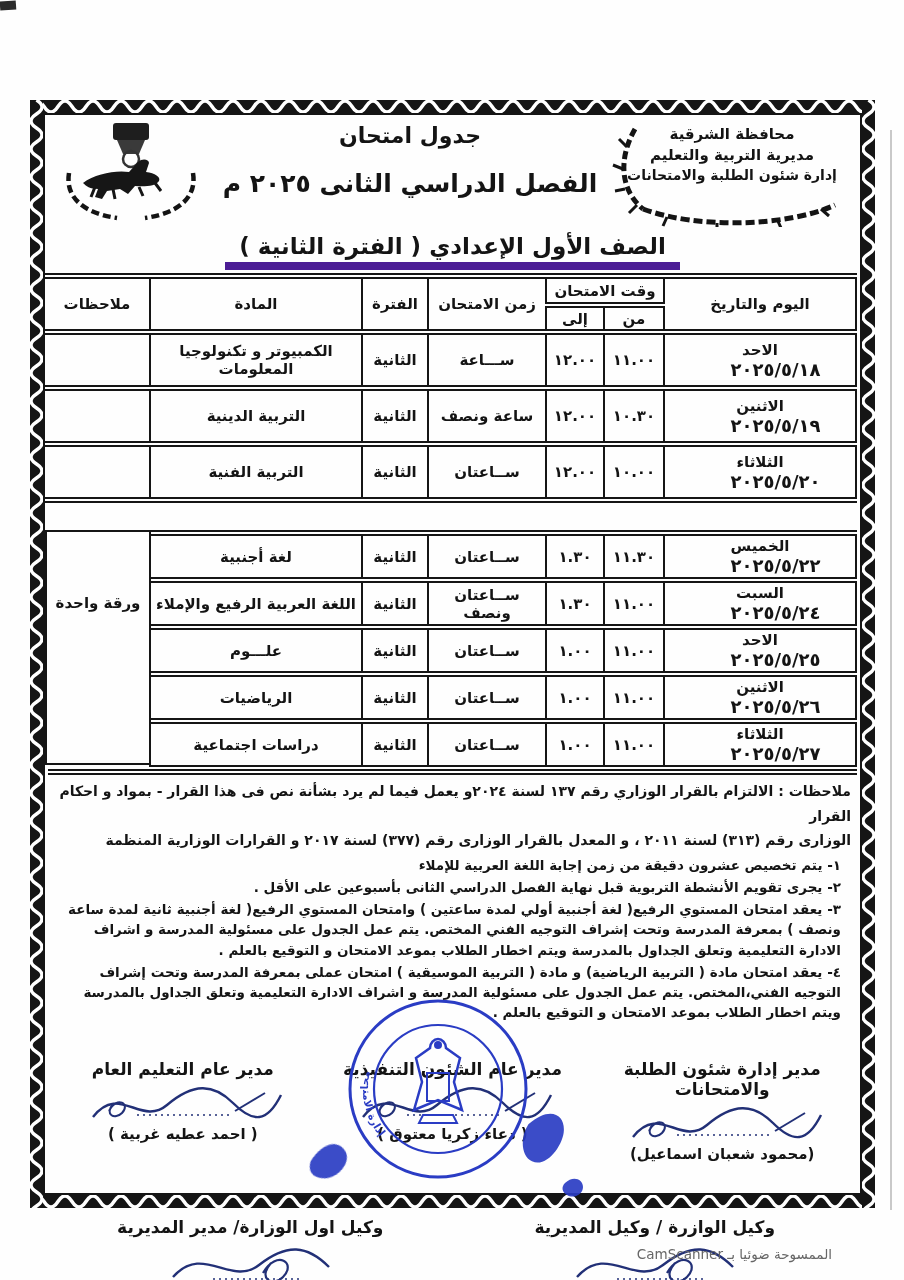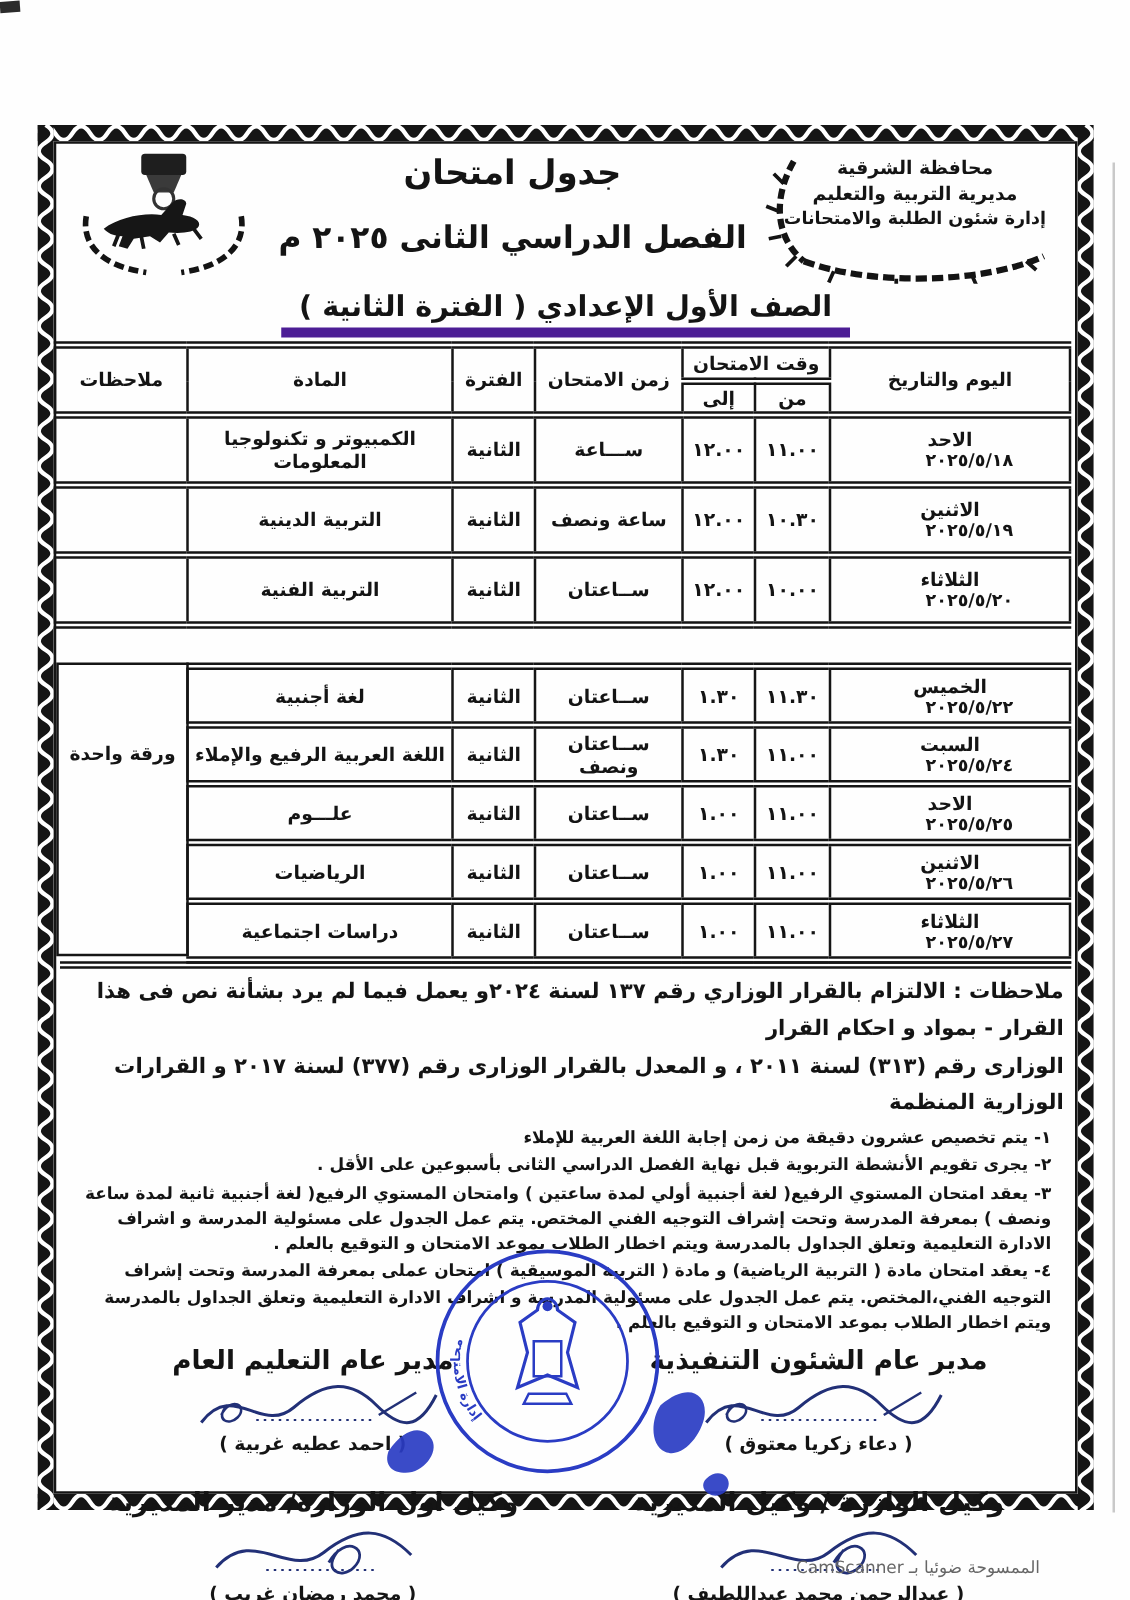--- a/index.html
+++ b/index.html
@@ -19,57 +19,57 @@
              direction:rtl;font-weight:700;color:#141414;box-sizing:border-box;padding:2px 3px;}
 
   
   .head-row{display:flex;flex-direction:row;height:116px;}
   .org{width:250px;position:relative;padding-top:8px;text-align:center;}
   .org .l1{font-size:15px;}
   .org .l2{font-size:15px;margin-top:3px;}
   .org .l3{font-size:14px;margin-top:3px;}
   .org svg{position:absolute;}
   .titles{flex:1;text-align:center;padding-top:6px;}
-  .titles .t1{font-size:27px;letter-spacing:1px;}
+  .titles .t1{font-size:22px;letter-spacing:1px;}
   .titles .t2{font-size:25px;margin-top:21px;}
   .emblem{width:165px;display:flex;justify-content:center;align-items:flex-start;padding-top:4px;}
   .subtitle-wrap{text-align:center;height:40px;}
   .subtitle{display:inline-block;font-size:23px;border-bottom:8px solid #4c1d95;padding:0 14px 3px 14px;}
 
   
   table{border-collapse:collapse;table-layout:fixed;direction:rtl;}
   th,td{border-left:2.2px solid #151515;border-right:2.2px solid #151515;
         border-top:6px double #151515;border-bottom:6px double #151515;
         text-align:center;vertical-align:middle;padding:0 2px;overflow:hidden;}
   .t1-table{width:812px;}
   .t1-table th{font-size:15px;}
   .t1-table td{font-size:15px;height:50px;}
   .hrow1 th{height:23px;}
   .hrow2 th{height:21px;}
   .day-name{font-size:15px;}
-  .day-date{font-size:14px;letter-spacing:.5px;}
+  .day-date{font-size:18px;letter-spacing:.5px;}
   .num{direction:ltr;margin-left:31px;}
   .block-gap{height:27px;}
   .b2wrap{position:relative;width:812px;height:237px;}
   .t2-table{width:706px;}
   .t2-table td{font-size:15px;height:41px;}
   .b2-note-box{position:absolute;left:0;top:0;width:106px;height:235px;border:2.5px solid #151515;
                box-sizing:border-box;}
   .b2-note-text{position:absolute;top:62px;left:0;width:100%;text-align:center;font-size:15px;}
 
   
   .notes{border-top:6px double #151515;margin-top:2px;padding:4px 6px 2px 6px;}
-  .notes .intro{font-size:17px;line-height:1.75;text-align:right;}
+  .notes .intro{font-size:14px;line-height:1.75;text-align:right;}
   .notes .item{font-size:13.5px;line-height:1.5;text-align:right;margin-top:2px;}
   .notes .item.small-indent{padding-right:10px;}
 
   
   .sig-row{display:flex;direction:rtl;margin-top:6px;}
   .sig-cell{flex:1;text-align:center;position:relative;}
-  .sig-title{font-size:21px;}
+  .sig-title{font-size:17px;margin-top:28px;}
   .sig-name{font-size:15px;margin-top:-6px;}
   .sig-scribble{display:block;margin:-4px auto -8px auto;}
   .sig-row2{margin-top:26px;}
   .sig-row2 .sig-cell{flex:1;}
   .stamp-layer{position:absolute;left:228px;top:872px;width:330px;height:230px;pointer-events:none;}
 
   .footer-scan{position:absolute;top:1246px;right:72px;direction:rtl;font-size:13.5px;color:#666;font-weight:400;}
 </style>
 </head>
 <body>
@@ -287,20 +287,30 @@
             <div class="item small-indent">٢- يجرى تقويم الأنشطة التربوية قبل نهاية الفصل الدراسي الثانى بأسبوعين على الأقل .</div>
 
             <div class="item small-indent">٣- يعقد امتحان المستوي الرفيع( لغة أجنبية أولي لمدة ساعتين ) وامتحان المستوي الرفيع( لغة أجنبية ثانية لمدة ساعة ونصف ) بمعرفة المدرسة وتحت إشراف التوجيه الفني المختص. يتم عمل الجدول على مسئولية المدرسة و اشراف الادارة التعليمية وتعلق الجداول بالمدرسة ويتم اخطار الطلاب بموعد الامتحان و التوقيع بالعلم .</div>
 
             <div class="item small-indent">٤- يعقد امتحان مادة ( التربية الرياضية) و مادة ( التربية الموسيقية ) امتحان عملى بمعرفة المدرسة وتحت إشراف التوجيه الفني،المختص. يتم عمل الجدول على مسئولية المدرسة و اشراف الادارة التعليمية وتعلق الجداول بالمدرسة ويتم اخطار الطلاب بموعد الامتحان و التوقيع بالعلم .</div>
           </div>
       </div>
 
       <div class="sig-row">
 
+          <div class="sig-cell">
+            <div class="sig-title">مدير إدارة شئون الطلبة والامتحانات</div>
+            <svg class="sig-scribble" width="215" height="58" viewBox="0 0 215 58">
+              <path d="M18 42 C 44 8, 66 52, 92 30 S 138 8, 158 28 S 192 48, 206 20" stroke="#223077" stroke-width="2.4" fill="none"></path>
+              <path d="M34 36 c 8 -16, 22 -7, 13 2 c -7 7, -18 2, -9 -9" stroke="#223077" stroke-width="2" fill="none"></path>
+              <path d="M62 40 h 92" stroke="#223077" stroke-width="1.5" stroke-dasharray="2 4" fill="none"></path>
+              <path d="M160 36 l30 -18" stroke="#223077" stroke-width="2" fill="none"></path>
+            </svg>
+            <div class="sig-name">(محمود شعبان اسماعيل)</div>
+          </div>
 
           <div class="sig-cell">
             <div class="sig-title">مدير عام الشئون التنفيذية</div>
             <svg class="sig-scribble" width="215" height="58" viewBox="0 0 215 58">
               <path d="M18 42 C 44 8, 66 52, 92 30 S 138 8, 158 28 S 192 48, 206 20" stroke="#223077" stroke-width="2.4" fill="none"></path>
               <path d="M34 36 c 8 -16, 22 -7, 13 2 c -7 7, -18 2, -9 -9" stroke="#223077" stroke-width="2" fill="none"></path>
               <path d="M62 40 h 92" stroke="#223077" stroke-width="1.5" stroke-dasharray="2 4" fill="none"></path>
               <path d="M160 36 l30 -18" stroke="#223077" stroke-width="2" fill="none"></path>
             </svg>
             <div class="sig-name">( دعاء زكريا معتوق )</div>

